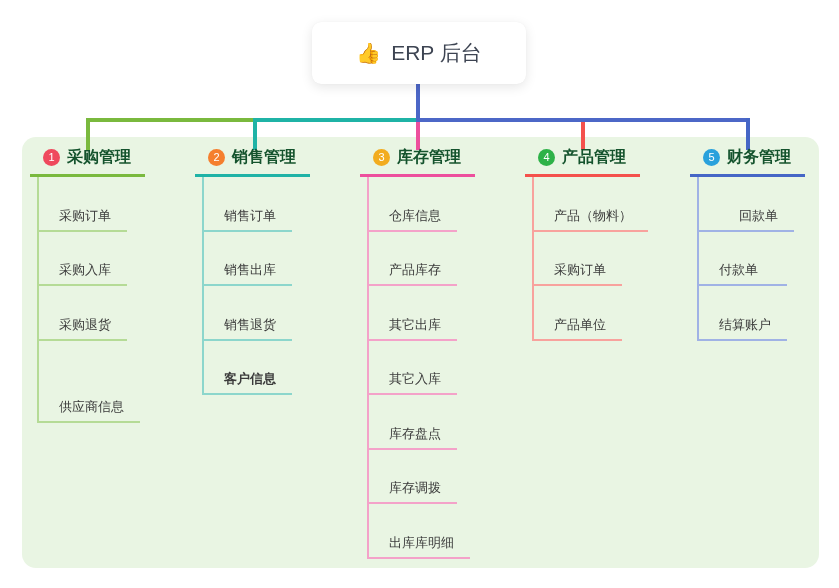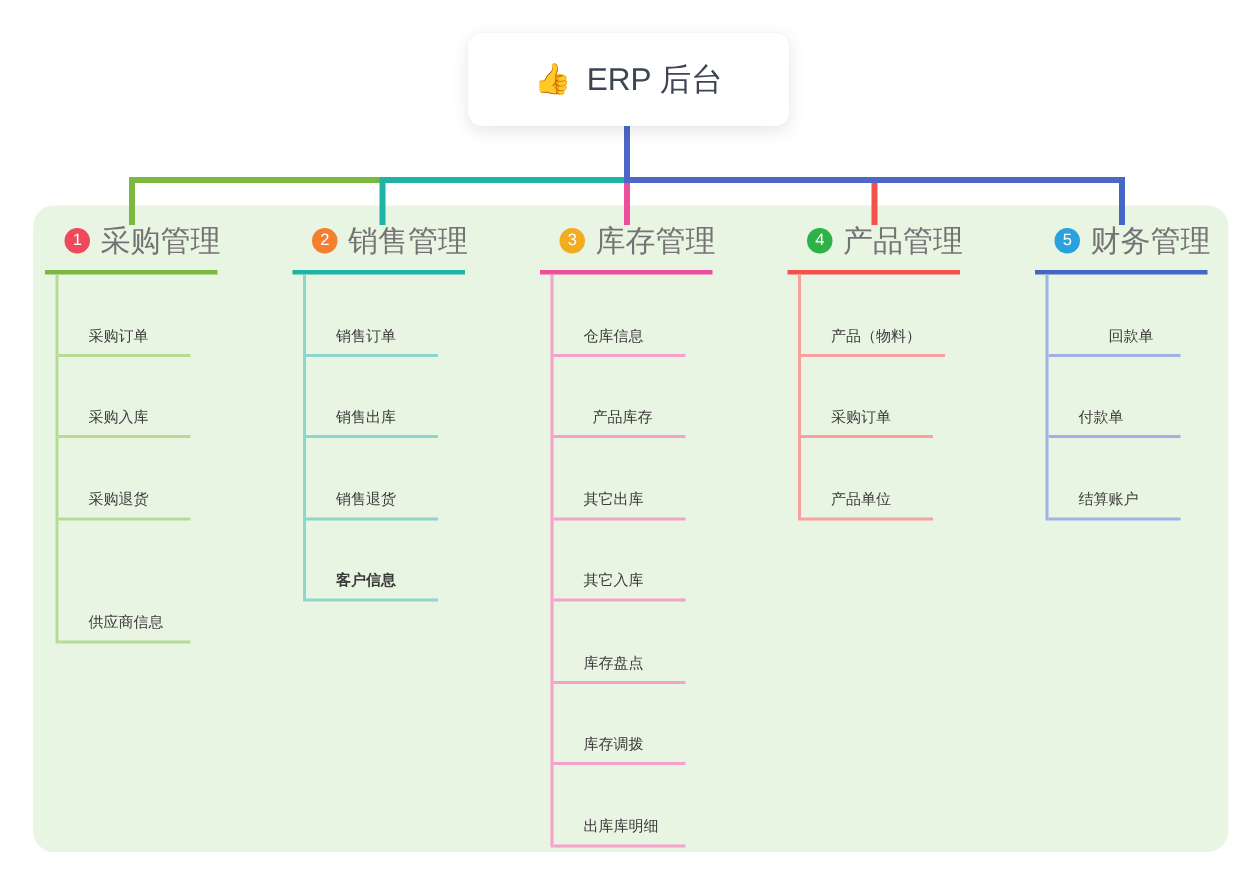--- a/index.html
+++ b/index.html
@@ -26,33 +26,33 @@
     box-sizing:border-box;width:115px;
     display:flex;align-items:center;gap:7px;
     padding:0 0 6px 13px;
     border-bottom:3px solid #999;
   }
   .badge{
     flex:0 0 auto;width:17px;height:17px;border-radius:50%;
     color:#fff;font-size:11px;line-height:17px;text-align:center;
     font-weight:500;
   }
-  .branch-title{font-size:20px;color:#737373;font-weight:400;white-space:nowrap;}
+  .branch-title{font-size:16px;color:#14532d;font-weight:700;white-space:nowrap;}
   .children{
     margin-left:7px;width:max-content;
     border-left:2px solid #ccc;
   }
   .child{
     box-sizing:border-box;height:54.5px;
     display:flex;align-items:flex-end;
     padding:0 16px 0 20px;
     border-bottom:2px solid #ccc;
     width:max-content;min-width:88px;
   }
-  .child-label{font-size:10px;color:#3b3b3b;margin-bottom:5px;white-space:nowrap;}
+  .child-label{font-size:13px;color:#3b3b3b;margin-bottom:5px;white-space:nowrap;}
 </style>
 </head>
 <body>
 
 <div class="stage">
   <div class="panel" id="panel" style="background: rgb(233, 245, 227);"></div>
   <div id="connectors">
       <div class="conn" style="left: 416px; top: 84px; width: 4px; height: 36px; background: rgb(76, 103, 199);"></div>
       <div class="conn" style="left: 86px; top: 118px; width: 171px; height: 4px; background: rgb(122, 185, 62);"></div>
       <div class="conn" style="left: 255px; top: 118px; width: 163px; height: 4px; background: rgb(31, 179, 166);"></div>

